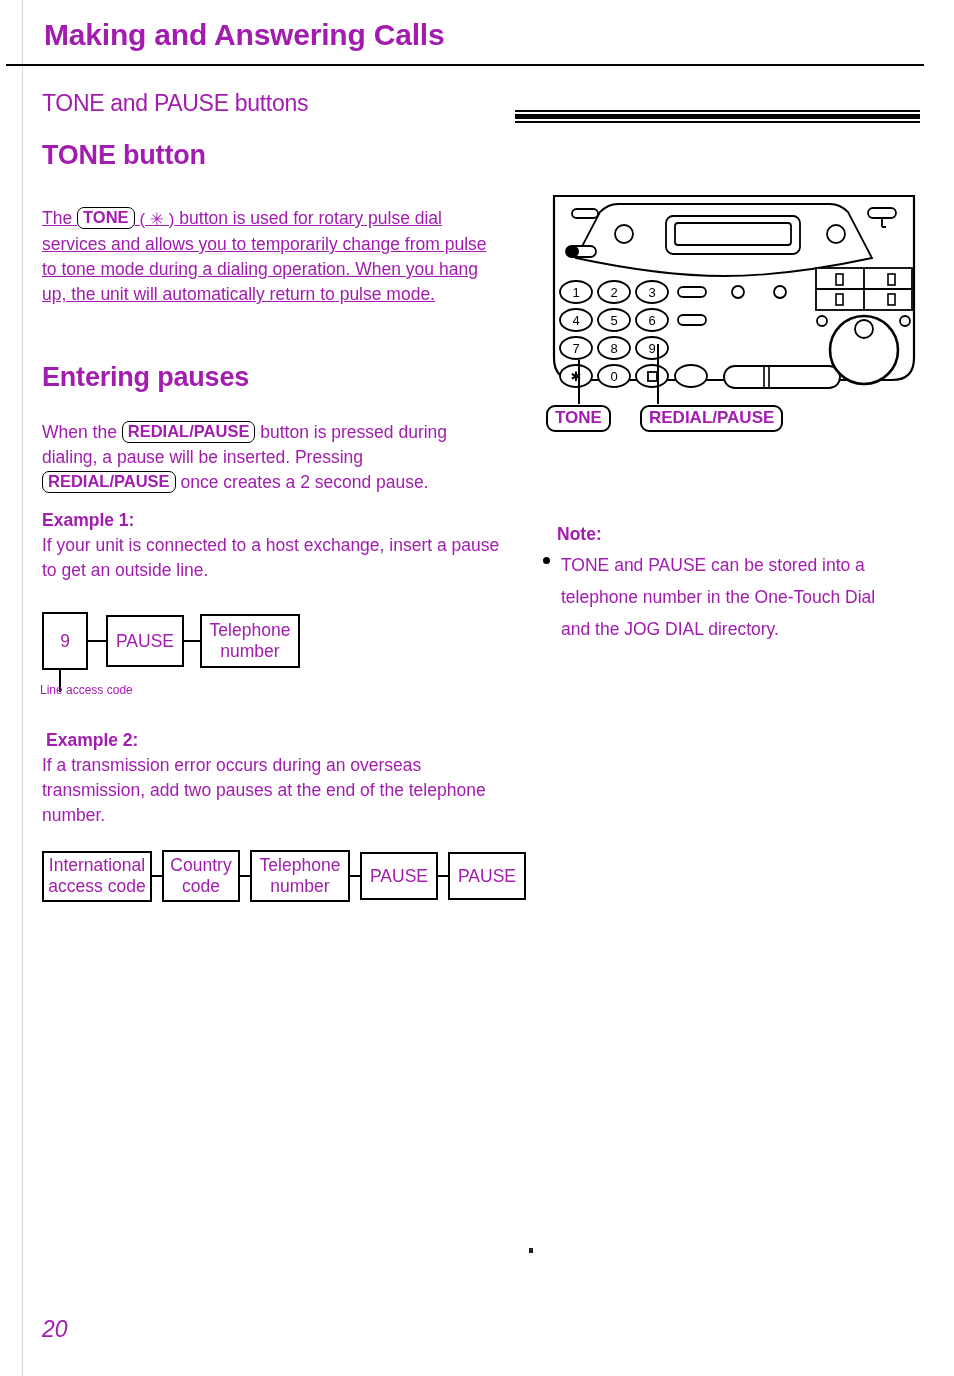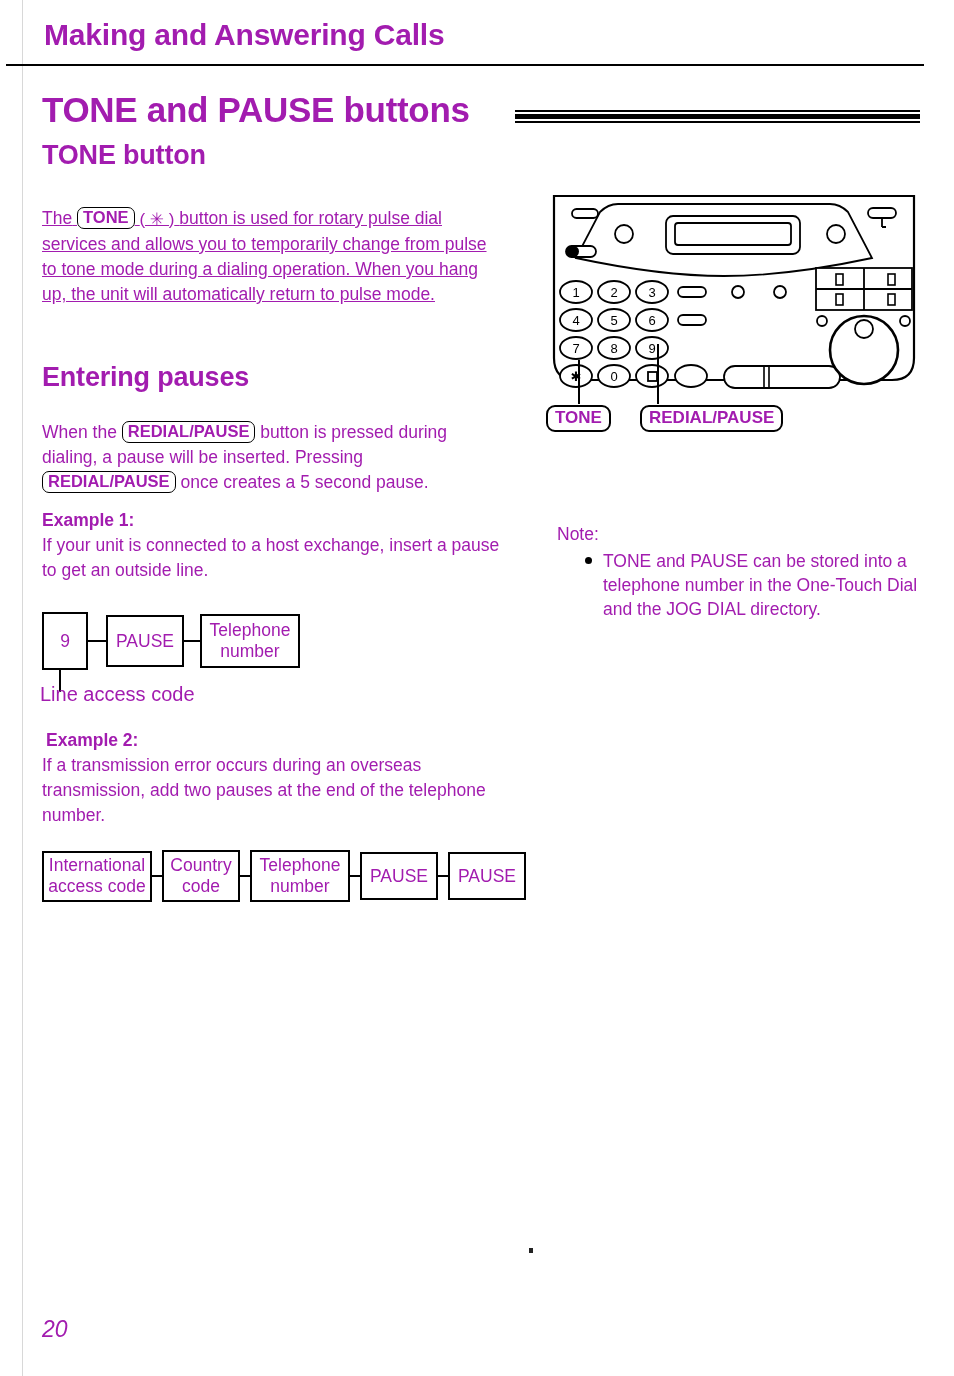--- a/index.html
+++ b/index.html
@@ -52,22 +52,22 @@
     width: 918px;
     height: 0;
     border-top: 2px solid #000;
   }
 
   
   .section-title {
     position: absolute;
     left: 42px;
     top: 90px;
-    font-size: 35px;
-    font-weight: bold;
+    font-size: 23px;
+    font-weight: normal;
     letter-spacing: -0.3px;
     white-space: nowrap;
   }
   .title-rule {
     position: absolute;
     left: 515px;
     top: 108px;
     width: 405px;
     height: 16px;
   }
@@ -172,39 +172,39 @@
     left: 59px;
     top: 670px;
     width: 2px;
     height: 22px;
     background: #000;
   }
   #lineAccess {
     position: absolute;
     left: 40px;
     top: 683px;
-    font-size: 20px;
+    font-size: 12px;
     white-space: nowrap;
   }
 
   
   #noteLabel {
     position: absolute;
     left: 557px;
     top: 524px;
     font-size: 17.5px;
-    font-weight: normal;
+    font-weight: bold;
   }
   #noteList {
     position: absolute;
-    left: 585px;
+    left: 543px;
     top: 549px;
     width: 360px;
     font-size: 17.5px;
-    line-height: 24px;
+    line-height: 32px;
   }
   .note-item {
     position: relative;
     padding-left: 18px;
   }
   .note-bullet {
     position: absolute;
     left: 0;
     top: 8px;
     width: 7px;
@@ -278,21 +278,21 @@
     <span>button is used for rotary pulse dial services and allows you to temporarily change from pulse to tone mode during a dialing operation. When you hang up, the unit will automatically return to pulse mode.</span>
   </div>
 
   <div class="sub-head" id="pauseHead">Entering pauses</div>
   <div class="para" id="pausePara">
     <span>When the</span>
     <span class="keycap">REDIAL/PAUSE</span>
     <span>button is pressed during dialing, a pause will be inserted. Pressing</span>
     <br>
     <span class="keycap">REDIAL/PAUSE</span>
-    <span>once creates a 5 second pause.</span>
+    <span>once creates a 2 second pause.</span>
   </div>
 
   <div class="ex-label" id="ex1Label">Example 1:</div>
   <div class="para" id="ex1Para">If your unit is connected to a host exchange, insert a pause to get an outside line.</div>
 
   <div class="flow" id="flow1">
     <div class="flow-row">
       <div class="fbox b-9">9</div>
       <div class="conn c1"></div>
       <div class="fbox b-p">PAUSE</div>

